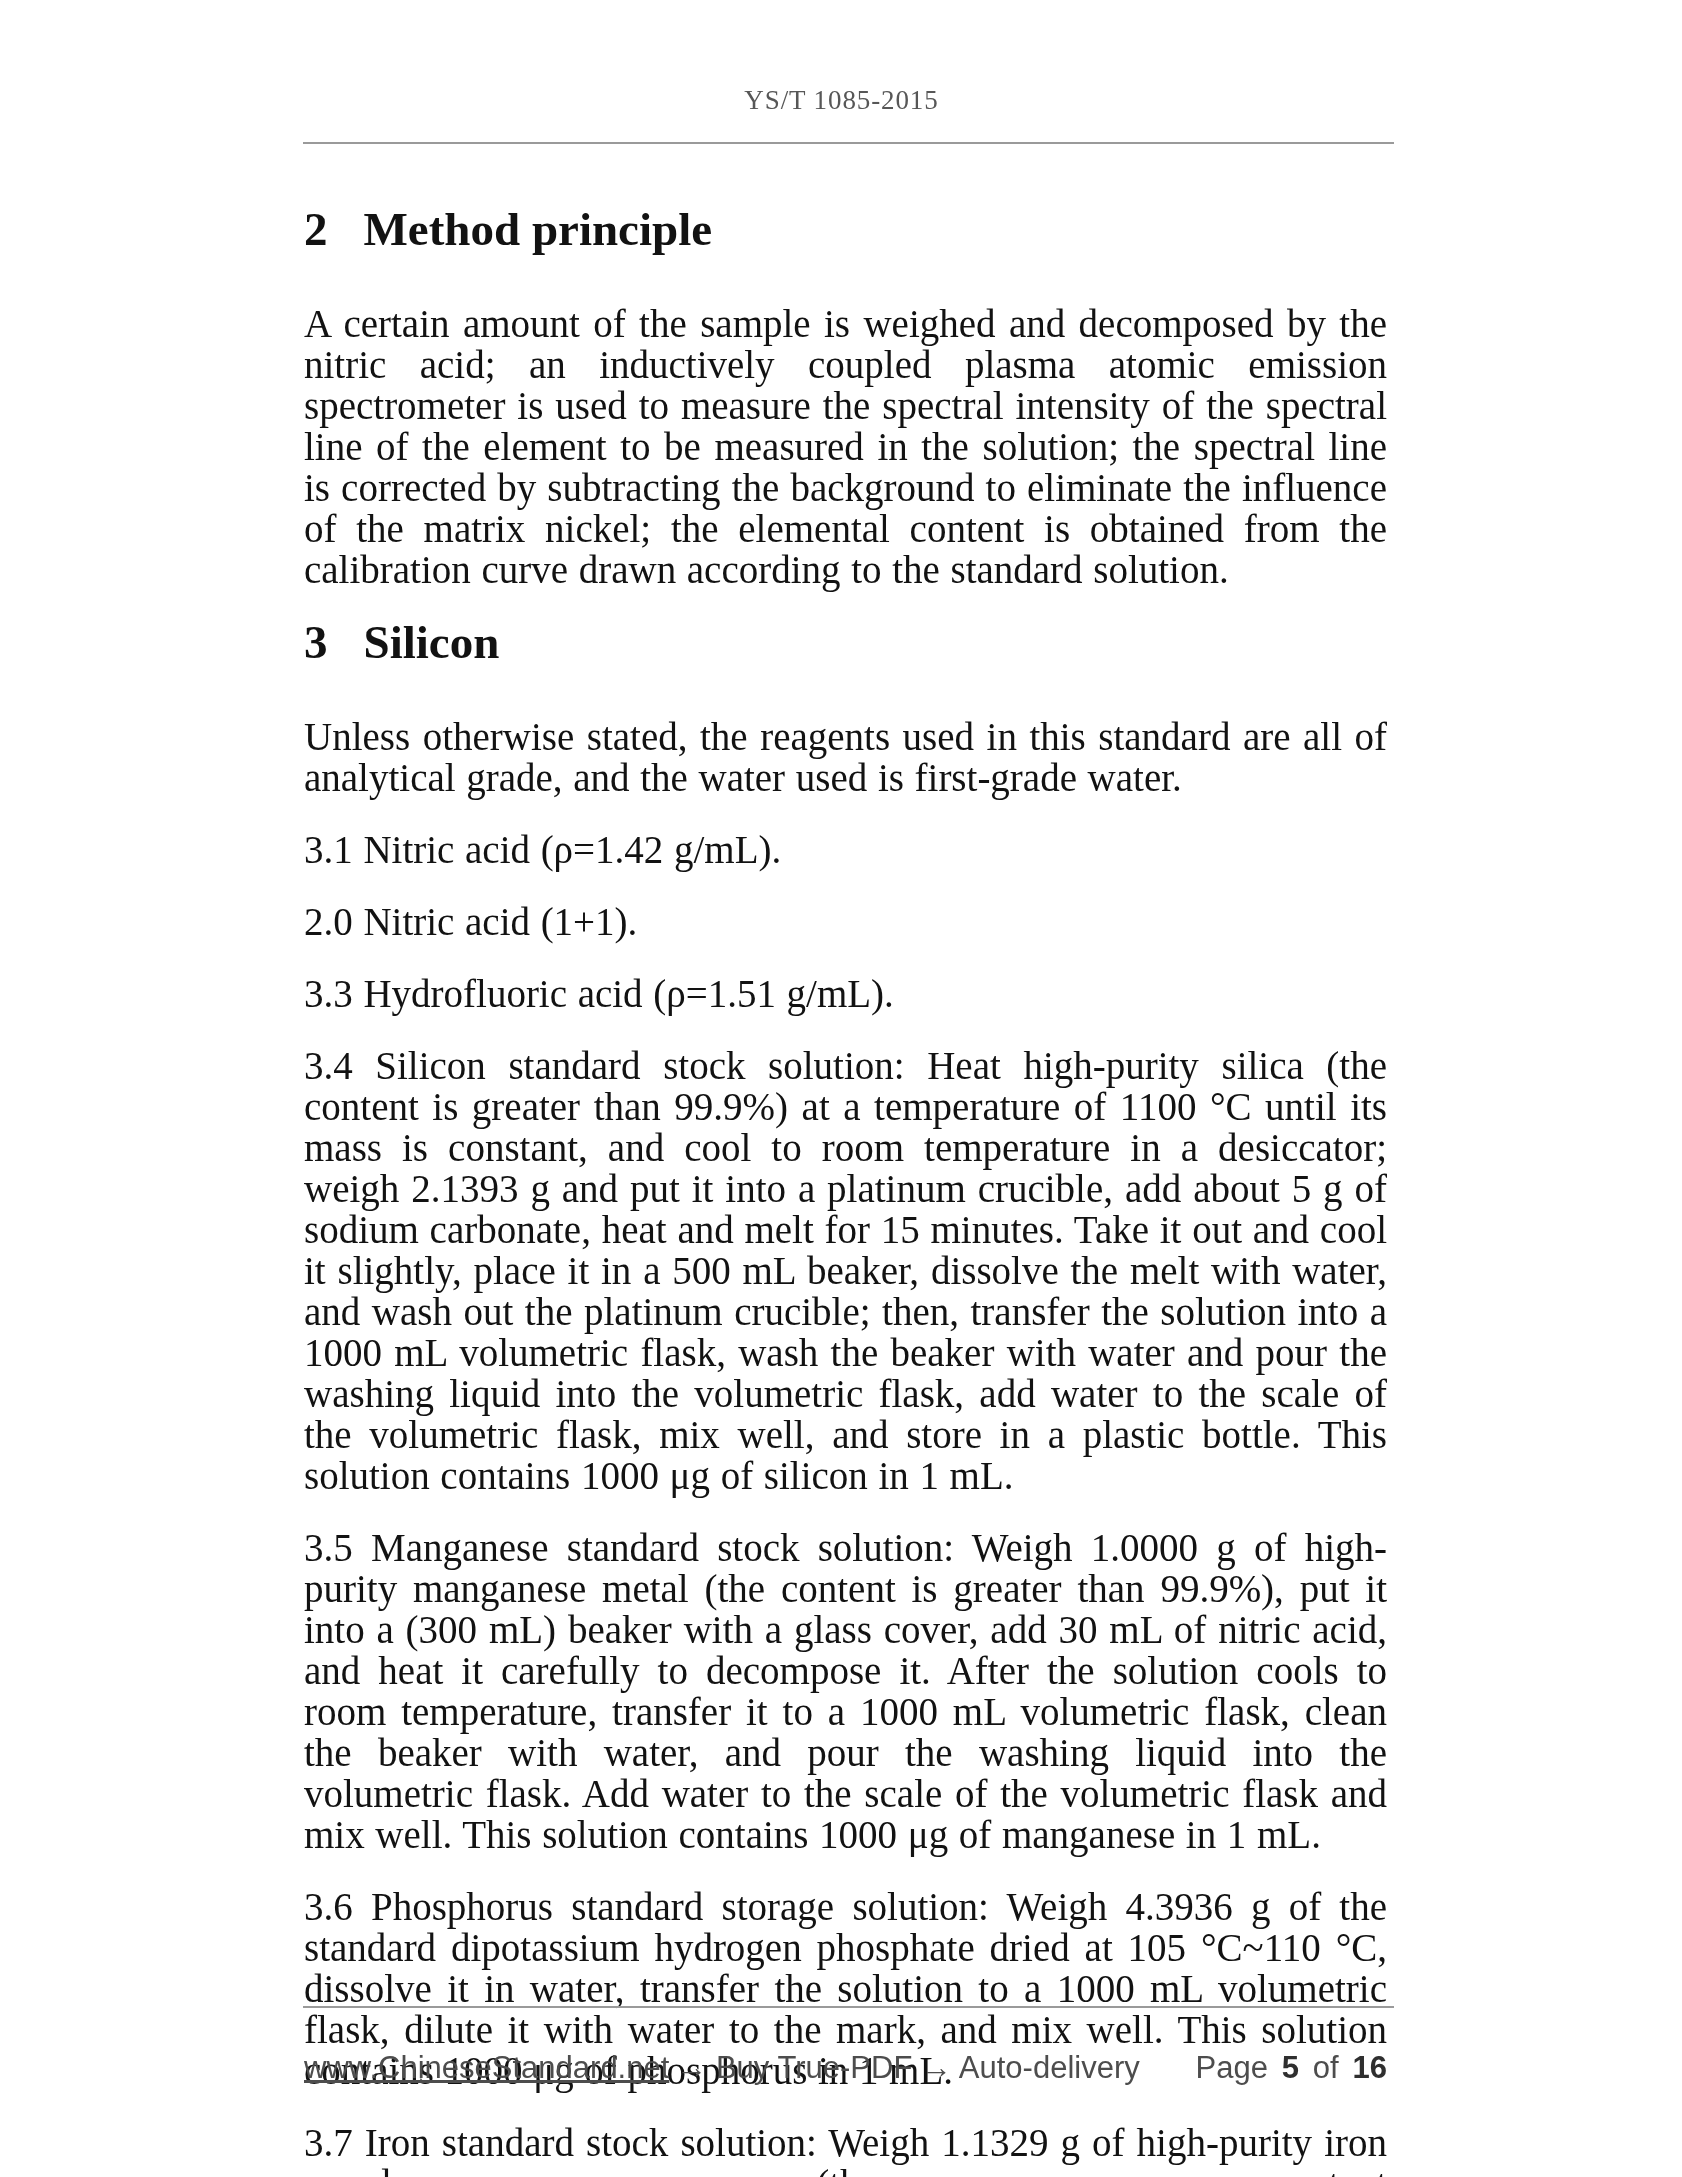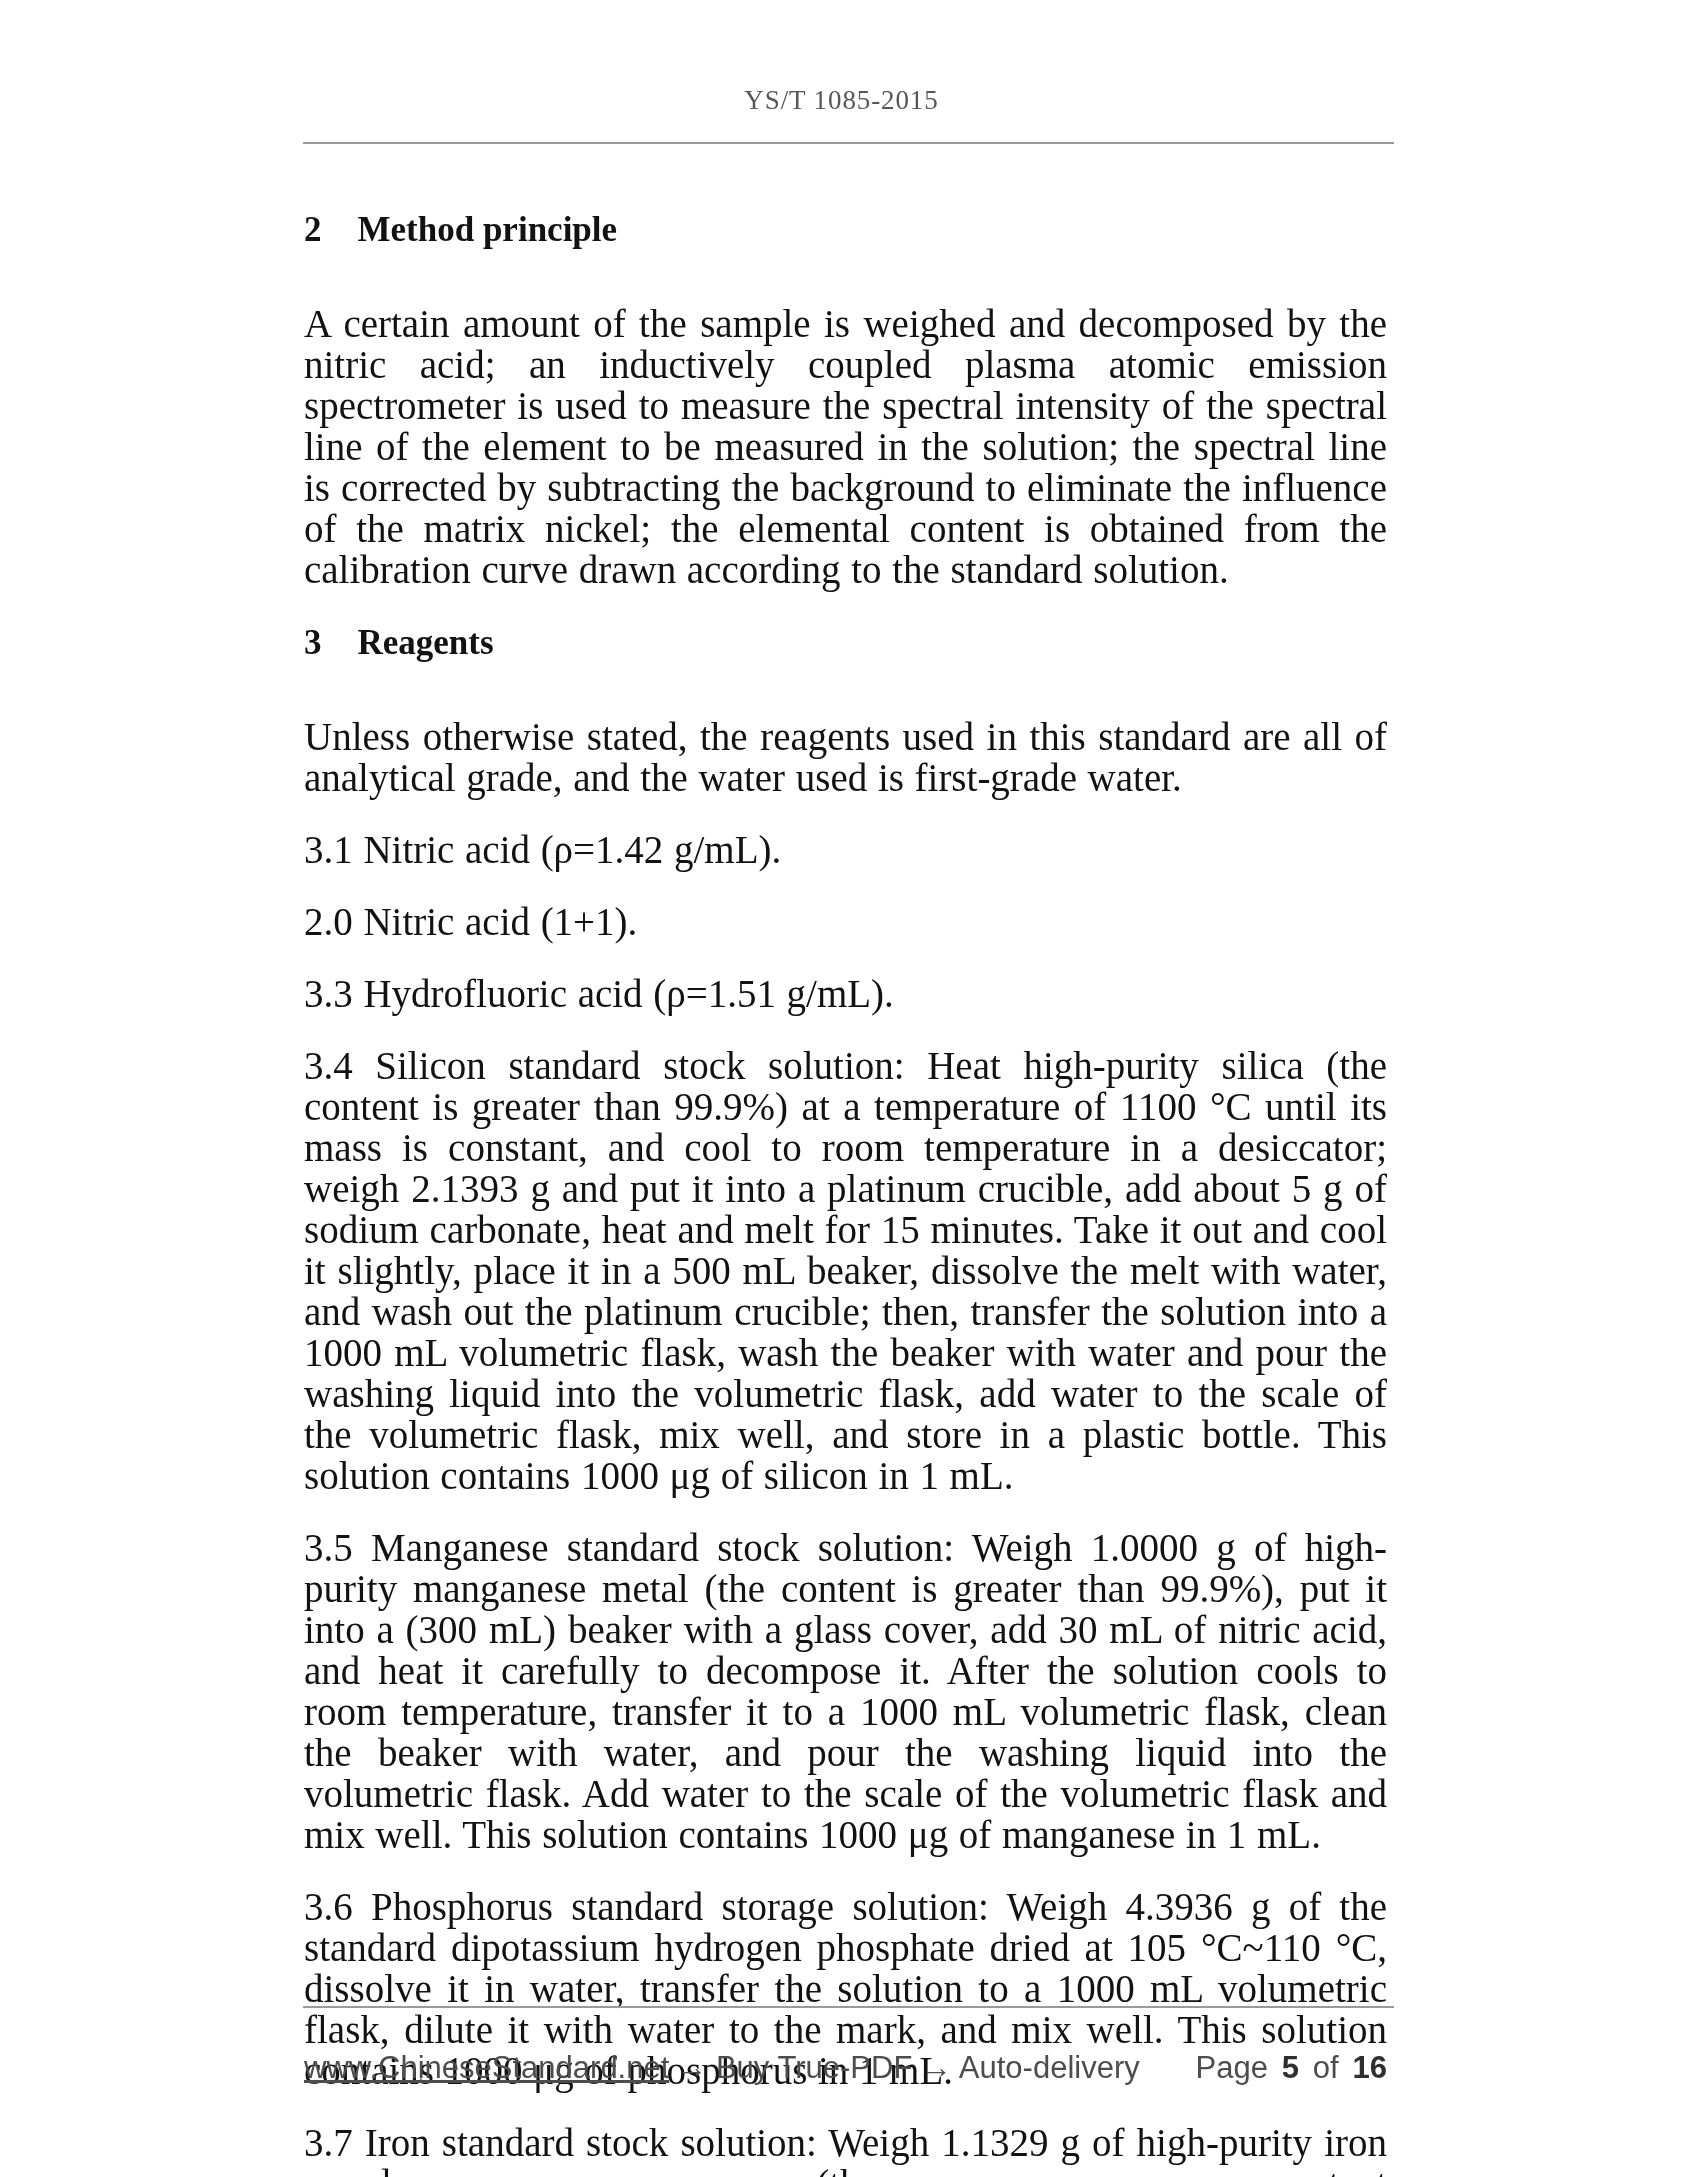--- a/index.html
+++ b/index.html
@@ -38,21 +38,21 @@
   .rule-bottom { top: 2006px; }
 
   .content {
     position: absolute;
     left: 304px;
     top: 208px;
     width: 1083px;
     color: #121212;
   }
   .sec {
-    font-size: 35px;
+    font-size: 47px;
     line-height: 43px;
     font-weight: bold;
     margin: 0 0 52px 0;
   }
   .sec-3 { margin-top: 28px; }
   .sec-num {
     display: inline-block;
     margin-right: 36px;
   }
   .body-p {
@@ -104,21 +104,21 @@
   </div>
 
   <div class="rule rule-top"></div>
 
   <div class="content">
 
     <h2 class="sec"><span class="sec-num">2</span><span class="sec-title">Method principle</span></h2>
 
     <p class="body-p"><span>A certain amount of the sample is weighed and decomposed by the nitric acid; an inductively coupled plasma atomic emission spectrometer is used to measure the spectral intensity of the spectral line of the element to be measured in the solution; the spectral line is corrected by subtracting the background to eliminate the influence of the matrix nickel; the elemental content is obtained from the calibration curve drawn according to the standard solution.</span></p>
 
-    <h2 class="sec sec-3"><span class="sec-num">3</span><span class="sec-title">Reagents</span></h2>
+    <h2 class="sec sec-3"><span class="sec-num">3</span><span class="sec-title">Silicon</span></h2>
 
     <p class="body-p"><span>Unless otherwise stated, the reagents used in this standard are all of analytical grade, and the water used is first-grade water.</span></p>
 
     <p class="body-p"><span class="pnum">3.1</span> <span>Nitric acid (ρ=1.42 g/mL).</span></p>
 
     <p class="body-p"><span class="pnum">2.0</span> <span>Nitric acid (1+1).</span></p>
 
     <p class="body-p"><span class="pnum">3.3</span> <span>Hydrofluoric acid (ρ=1.51 g/mL).</span></p>
 
     <p class="body-p"><span class="pnum">3.4</span> <span>Silicon standard stock solution: Heat high-purity silica (the content is greater than 99.9%) at a temperature of 1100 °C until its mass is constant, and cool to room temperature in a desiccator; weigh 2.1393 g and put it into a platinum crucible, add about 5 g of sodium carbonate, heat and melt for 15 minutes. Take it out and cool it slightly, place it in a 500 mL beaker, dissolve the melt with water, and wash out the platinum crucible; then, transfer the solution into a 1000 mL volumetric flask, wash the beaker with water and pour the washing liquid into the volumetric flask, add water to the scale of the volumetric flask, mix well, and store in a plastic bottle. This solution contains 1000 μg of silicon in 1 mL.</span></p>

